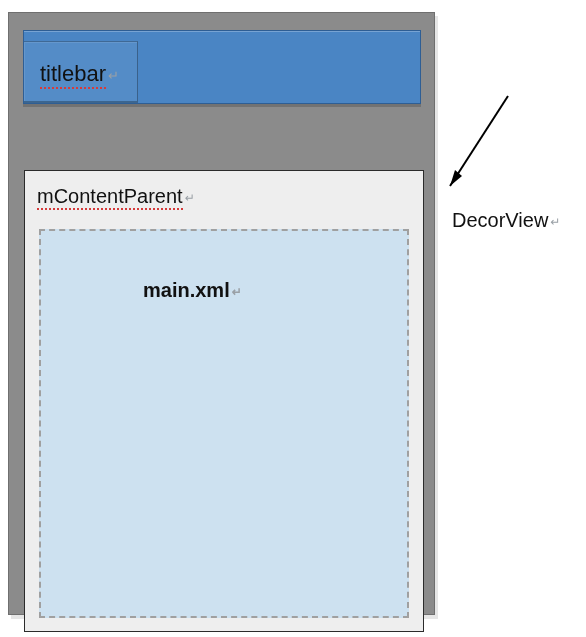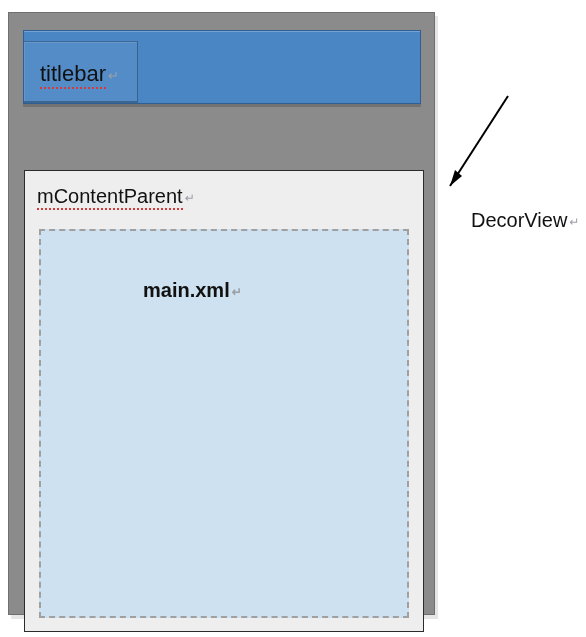--- a/index.html
+++ b/index.html
@@ -122,21 +122,20 @@
       position: absolute;
       left: 440px;
       top: 92px;
     }
     .decor-label {
       position: absolute;
       left: 452px;
       top: 209px;
       font-size: 20px;
       color: #111;
-      margin-left: 19px;
     }
     .decor-return {
       font-size: 12px;
       color: #9aa0a6;
       margin-left: 2px;
       vertical-align: 1px;
     }
   </style>
 </head>
 <body>

